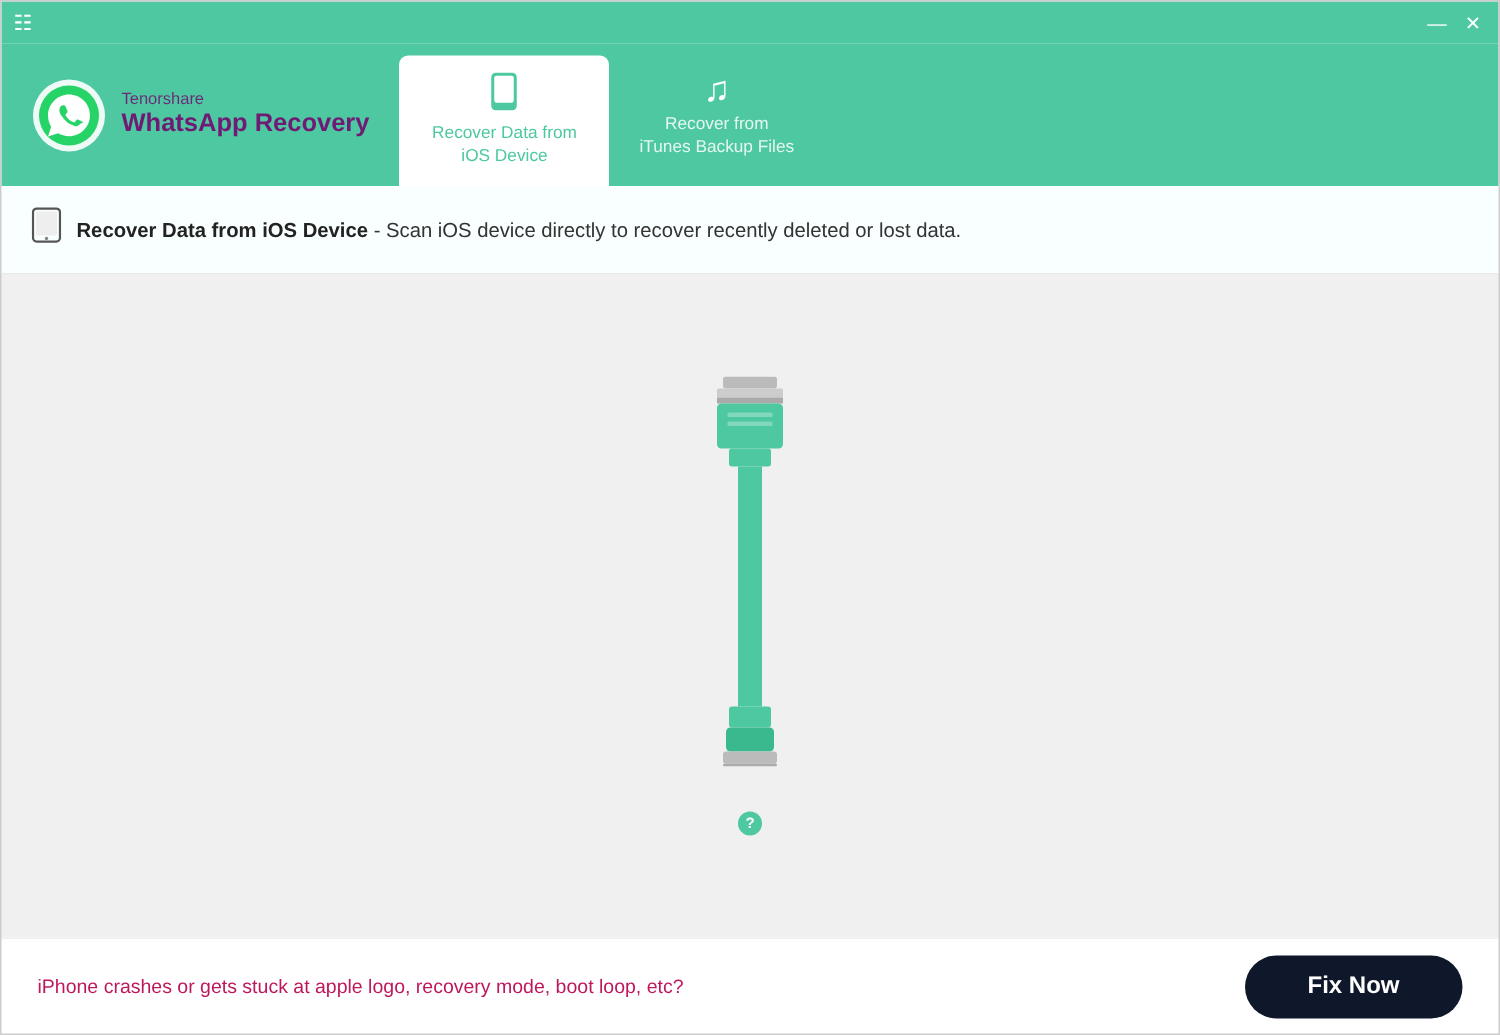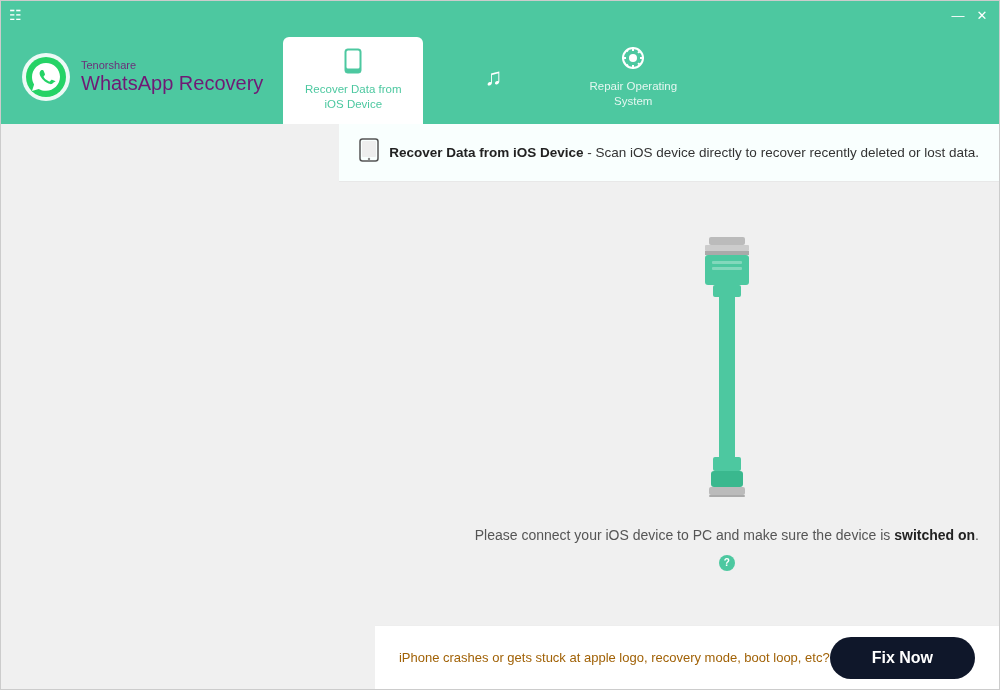--- a/index.html
+++ b/index.html
@@ -65,22 +65,22 @@
       height: 50px;
     }
     .logo-text {
       color: #701a75;
     }
     .logo-text .brand {
       font-size: 11px;
       opacity: 0.9;
     }
     .logo-text .product {
-      font-size: 20px;
-      font-weight: normal;
+      font-size: 17px;
+      font-weight: bold;
       line-height: 1.2;
     }
 
     
     .nav-tabs {
       display: flex;
       flex: 1;
     }
     .nav-tab {
       display: flex;
@@ -191,21 +191,21 @@
     .bottom-bar {
       display: flex;
       align-items: center;
       justify-content: space-between;
       padding: 0 24px;
       height: 64px;
       background: white;
       border-top: 1px solid #eee;
     }
     .bottom-message {
-      color: #a16207;
+      color: #be185d;
       font-size: 13px;
     }
     .fix-now-btn {
       background: #0f172a;
       color: white;
       border: none;
       border-radius: 25px;
       padding: 12px 42px;
       font-size: 16px;
       font-weight: bold;
@@ -218,21 +218,20 @@
       display: flex;
       flex-direction: column;
       height: 690px;
       border: 1px solid #ccc;
       overflow: hidden;
     }
     .app-body {
       display: flex;
       flex-direction: column;
       flex: 1;
-      align-items: flex-end;
     }
   </style>
 </head>
 <body>
 
 <div class="app-window">
 
   <div class="title-bar">
     <div class="title-bar-icon">
       <span style="cursor:pointer;color:white;font-size:14px;">☷</span>
@@ -266,40 +265,24 @@
             <rect x="5" y="1" width="16" height="24" rx="2.5" fill="#4dc8a0" stroke="#4dc8a0" stroke-width="1"></rect>
             <rect x="6.5" y="2.5" width="13" height="18" rx="1.5" fill="white"></rect>
             <circle cx="13" cy="22.5" r="1.2" fill="#4dc8a0"></circle>
           </svg>
         </span>
         <span class="tab-label">Recover Data from<br>iOS Device</span>
       </div>
 
       <div class="nav-tab">
         <span class="tab-icon" style="font-size:24px; color:white;">♫</span>
-      </div>
-
-
-      <div class="nav-tab">
-        <span class="tab-icon">
-          <svg width="26" height="26" viewBox="0 0 26 26" fill="white">
-            <circle cx="13" cy="13" r="10" stroke="white" stroke-width="2" fill="none"></circle>
-            <circle cx="13" cy="13" r="4" fill="white"></circle>
-            <rect x="12" y="2" width="2" height="4" fill="white"></rect>
-            <rect x="12" y="20" width="2" height="4" fill="white"></rect>
-            <rect x="2" y="12" width="4" height="2" fill="white"></rect>
-            <rect x="20" y="12" width="4" height="2" fill="white"></rect>
-            <path d="M6.5 5.1l1.4 1.4" stroke="white" stroke-width="2"></path>
-            <path d="M18.1 18.1l1.4 1.4" stroke="white" stroke-width="2"></path>
-            <path d="M6.5 20.9l1.4-1.4" stroke="white" stroke-width="2"></path>
-            <path d="M18.1 7.9l1.4-1.4" stroke="white" stroke-width="2"></path>
-          </svg>
-        </span>
-        <span class="tab-label">Repair Operating<br>System</span>
-      </div>
+        <span class="tab-label">Recover from<br>iTunes Backup Files</span>
+      </div>
+
+
     </div>
   </div>
 
   <div class="app-body">
 
     <div class="page-header">
       <span class="page-header-icon">
         <svg width="20" height="24" viewBox="0 0 20 24" fill="none">
           <rect x="1" y="1" width="18" height="22" rx="2.5" fill="none" stroke="#555" stroke-width="1.5"></rect>
           <rect x="3" y="3" width="14" height="16" rx="1" fill="#eee"></rect>
@@ -328,23 +311,20 @@
         <rect x="46" y="48" width="28" height="12" rx="2" fill="#4dc8a0"></rect>
 
         <rect x="52" y="60" width="16" height="160" rx="0" fill="#4dc8a0"></rect>
 
         <rect x="46" y="220" width="28" height="14" rx="2" fill="#4dc8a0"></rect>
         <rect x="44" y="234" width="32" height="16" rx="3" fill="#3ab88e"></rect>
         <rect x="42" y="250" width="36" height="8" rx="2" fill="#bbb"></rect>
         <rect x="42" y="258" width="36" height="2" rx="1" fill="#aaa"></rect>
       </svg>
 
-      <p class="connect-message">
-        <span>Please connect your iOS device to PC and make sure the device is</span> <strong>switched on</strong><span>.</span>
-      </p>
 
       <div class="help-link">
         <div class="help-icon">?</div>
       </div>
     </div>
 
     <div class="bottom-bar">
       <span class="bottom-message">iPhone crashes or gets stuck at apple logo, recovery mode, boot loop, etc?</span>
       <button class="fix-now-btn">Fix Now</button>
     </div>

